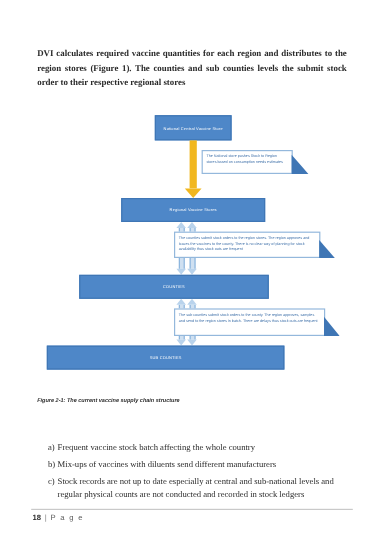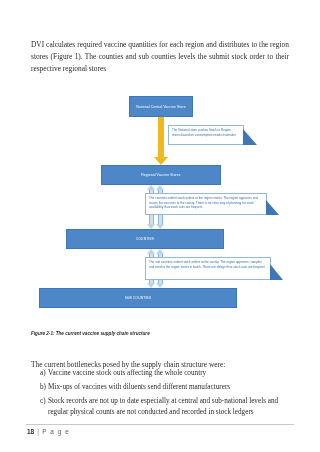--- a/index.html
+++ b/index.html
@@ -24,20 +24,21 @@
   
   .intro {
     position: absolute;
     left: 31px;
     top: 32px;
     width: 258px;
     font-size: 7.4px;
     line-height: 11.6px;
     text-align: justify;
     color: #2b2b2b;
+    font-weight: bold;
   }
 
   
   .diagram {
     position: absolute;
     left: 31px;
     top: 84px;
     width: 258px;
     height: 234px;
     background: #ffffff;
@@ -269,26 +270,25 @@
     <div class="callout" id="callout-subcounties">
       <span>The sub counties submit stock orders to the county. The region approves, samples and send to the region stores in batch. There are delays thus stock outs are frequent</span>
       <span class="tail"></span>
     </div>
 
     <div class="node" id="node-subcounties">SUB COUNTIES</div>
   </div>
 
   <div class="caption">Figure 2-1: The current vaccine supply chain structure</div>
 
-  <p class="bottleneck-lead">The current bottlenecks posed by the supply chain structure were:</p>
 
   <ul class="bullet-list">
     <li>
       <span class="marker">a)</span>
-      <span class="text">Vaccine vaccine stock outs affecting the whole country</span>
+      <span class="text">Frequent vaccine stock batch affecting the whole country</span>
     </li>
     <li>
       <span class="marker">b)</span>
       <span class="text">Mix-ups of vaccines with diluents send different manufacturers</span>
     </li>
     <li>
       <span class="marker">c)</span>
       <span class="text">Stock records are not up to date especially at central and sub-national levels and regular physical counts are not conducted and recorded in stock ledgers</span>
     </li>
   </ul>

